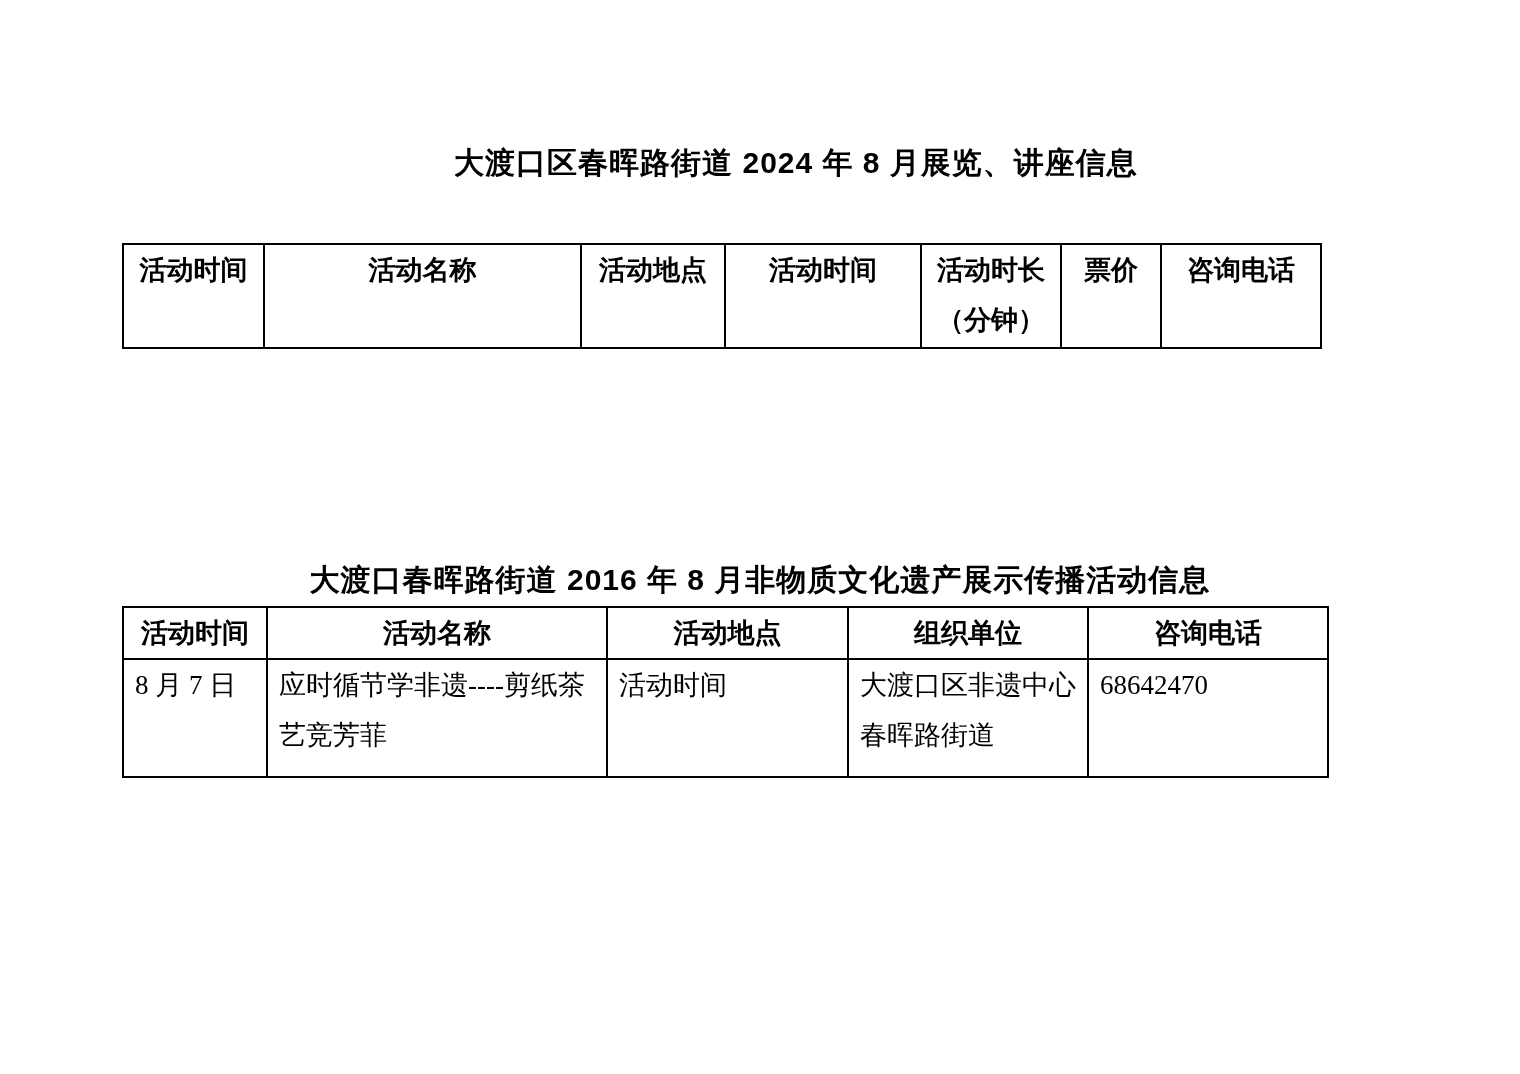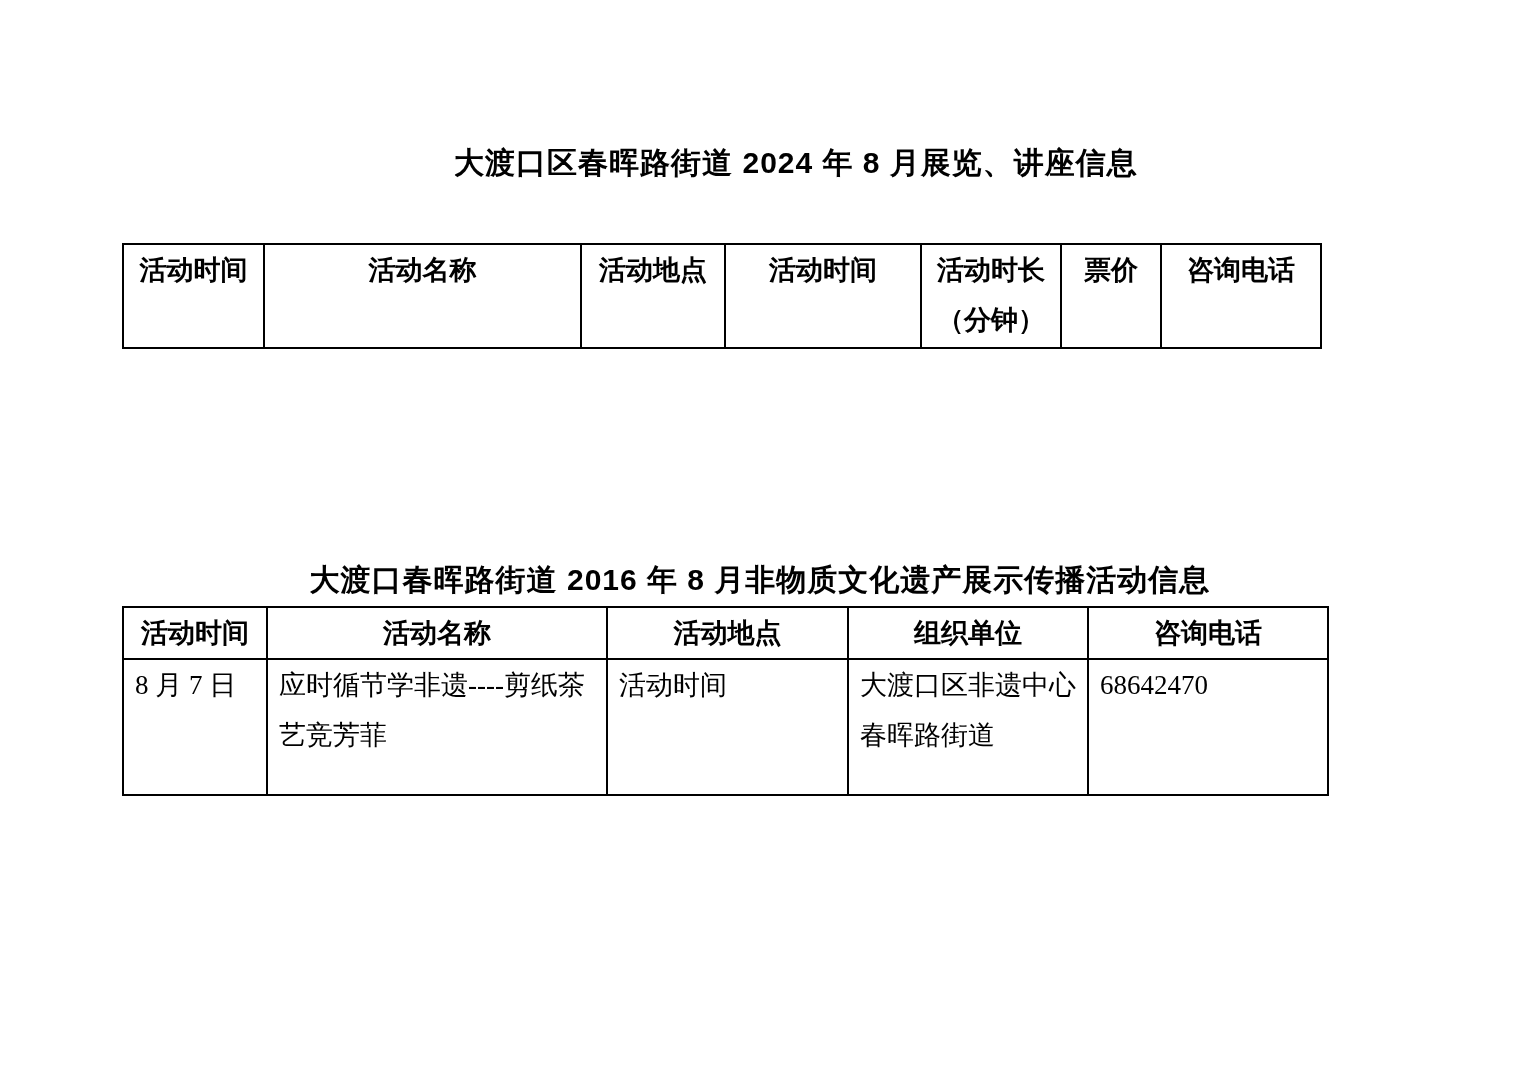--- a/index.html
+++ b/index.html
@@ -48,21 +48,21 @@
     padding: 0 14px;
   }
   .doc-table td {
     font-weight: normal;
     text-align: left;
     padding: 0 11px;
   }
   #table-exhibition tr.header-row { height: 104px; }
   #table-exhibition tr.data-row   { height: 102px; }
   #table-heritage  tr.header-row  { height: 52px; }
-  #table-heritage  tr.data-row    { height: 136px; }
+  #table-heritage  tr.data-row    { height: 118px; }
 </style>
 </head>
 <body>
 
 <div class="doc-title" id="title-exhibition">大渡口区春晖路街道 2024 年 8 月展览、讲座信息</div>
 
 <table class="doc-table" id="table-exhibition">
   <colgroup>
     <col style="width:141px">
     <col style="width:317px">

